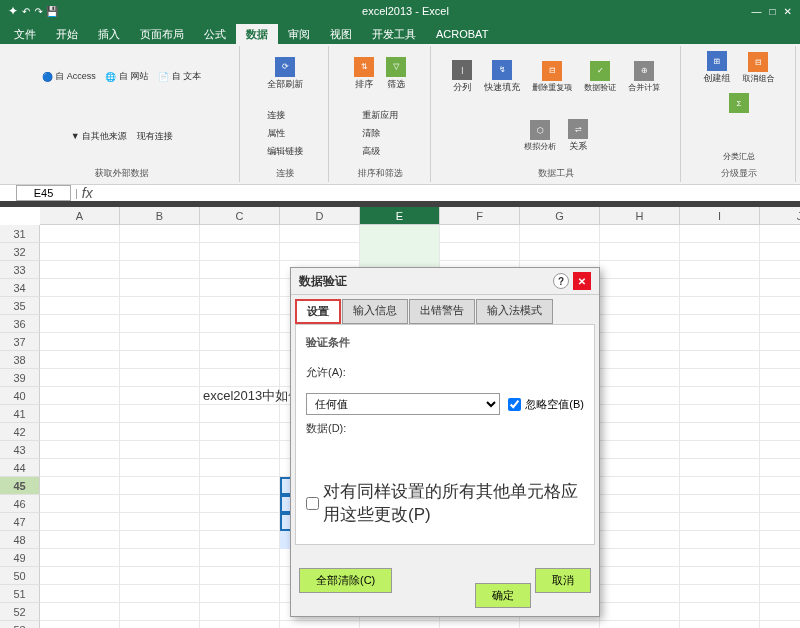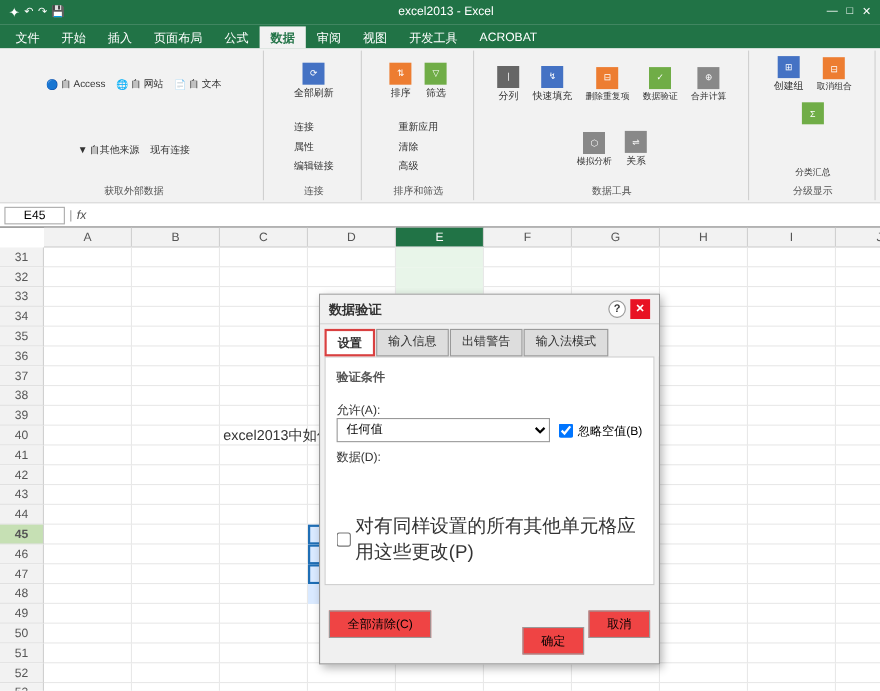--- a/index.html
+++ b/index.html
@@ -103,22 +103,22 @@
       border: 1px solid transparent;
       white-space: nowrap;
     }
 
     
     .formula-bar {
       display: flex;
       align-items: center;
       height: 22px;
       background: white;
-      border-bottom: 1px solid #404040;
-      padding: 0 4px;
+      border-bottom: 6px solid #404040;
+      padding: 0 16px;
       gap: 4px;
     }
     .cell-ref {
       width: 60px;
       font-size: 11px;
       border: 1px solid #ccc;
       padding: 1px 4px;
       text-align: center;
     }
     .formula-input {
@@ -307,21 +307,21 @@
     .dialog-footer {
       display: flex;
       justify-content: space-between;
       align-items: center;
       padding: 4px 8px 8px;
     }
     .dialog-btn {
       padding: 4px 16px;
       font-size: 11px;
       border: 1px solid #999;
-      background: #ef4444;
+      background: #bef264;
       cursor: pointer;
     }
     .spacer { flex: 1; }
 
     .help-btn {
       width: 16px;
       height: 16px;
       border-radius: 50%;
       border: 1px solid #999;
       display: flex;
@@ -461,21 +461,21 @@
         <span style="font-size:8px;margin-top:37px;">分类汇总</span>
       </div>
     </div>
     <div class="ribbon-group-label">分级显示</div>
   </div>
 </div>
 
 <div class="formula-bar">
   <input class="cell-ref" value="E45" readonly="" style="width: 55px; font-size: 11px; border: 1px solid rgb(170, 170, 170); padding: 1px 4px;">
   <span style="color:#999;font-size:11px;">|</span>
-  <span style="font-size:11px;color:#555;font-style:italic;">fx</span>
+  <span style="font-size:14px;color:#555;font-style:italic;">fx</span>
   <input class="formula-input" value="" style="flex: 1 1 0%; font-size: 11px; border: none; outline: none;">
 </div>
 
 <div class="main-content" style="position:relative;flex:1;background:white;">
 
   <div style="display:flex;background:#f2f2f2;border-bottom:1px solid #d0d0d0;height:18px;margin-left:40px;">
     <div class="col-header">A</div>
     <div class="col-header">B</div>
     <div class="col-header">C</div>
     <div class="col-header">D</div>
@@ -831,21 +831,21 @@
         <div class="dialog-tab active">设置</div>
         <div class="dialog-tab">输入信息</div>
         <div class="dialog-tab">出错警告</div>
         <div class="dialog-tab">输入法模式</div>
       </div>
 
       <div class="dialog-body">
         <div class="dialog-section-label">验证条件</div>
 
         <div class="dialog-row">
-          <div style="display:flex;flex-direction:column;flex:1;gap:0;">
+          <div style="display:flex;flex-direction:column;flex:1;gap:13px;">
             <label style="font-size:11px;color:#333;">允许(A):</label>
             <div style="display:flex;align-items:center;gap:4px;">
               <select class="dialog-select" style="width:120px;">
                 <option>任何值</option>
               </select>
               <div class="dialog-checkbox-row">
                 <input type="checkbox" checked="" style="">
                 <label style="font-size:11px;">忽略空值(B)</label>
               </div>
             </div>

